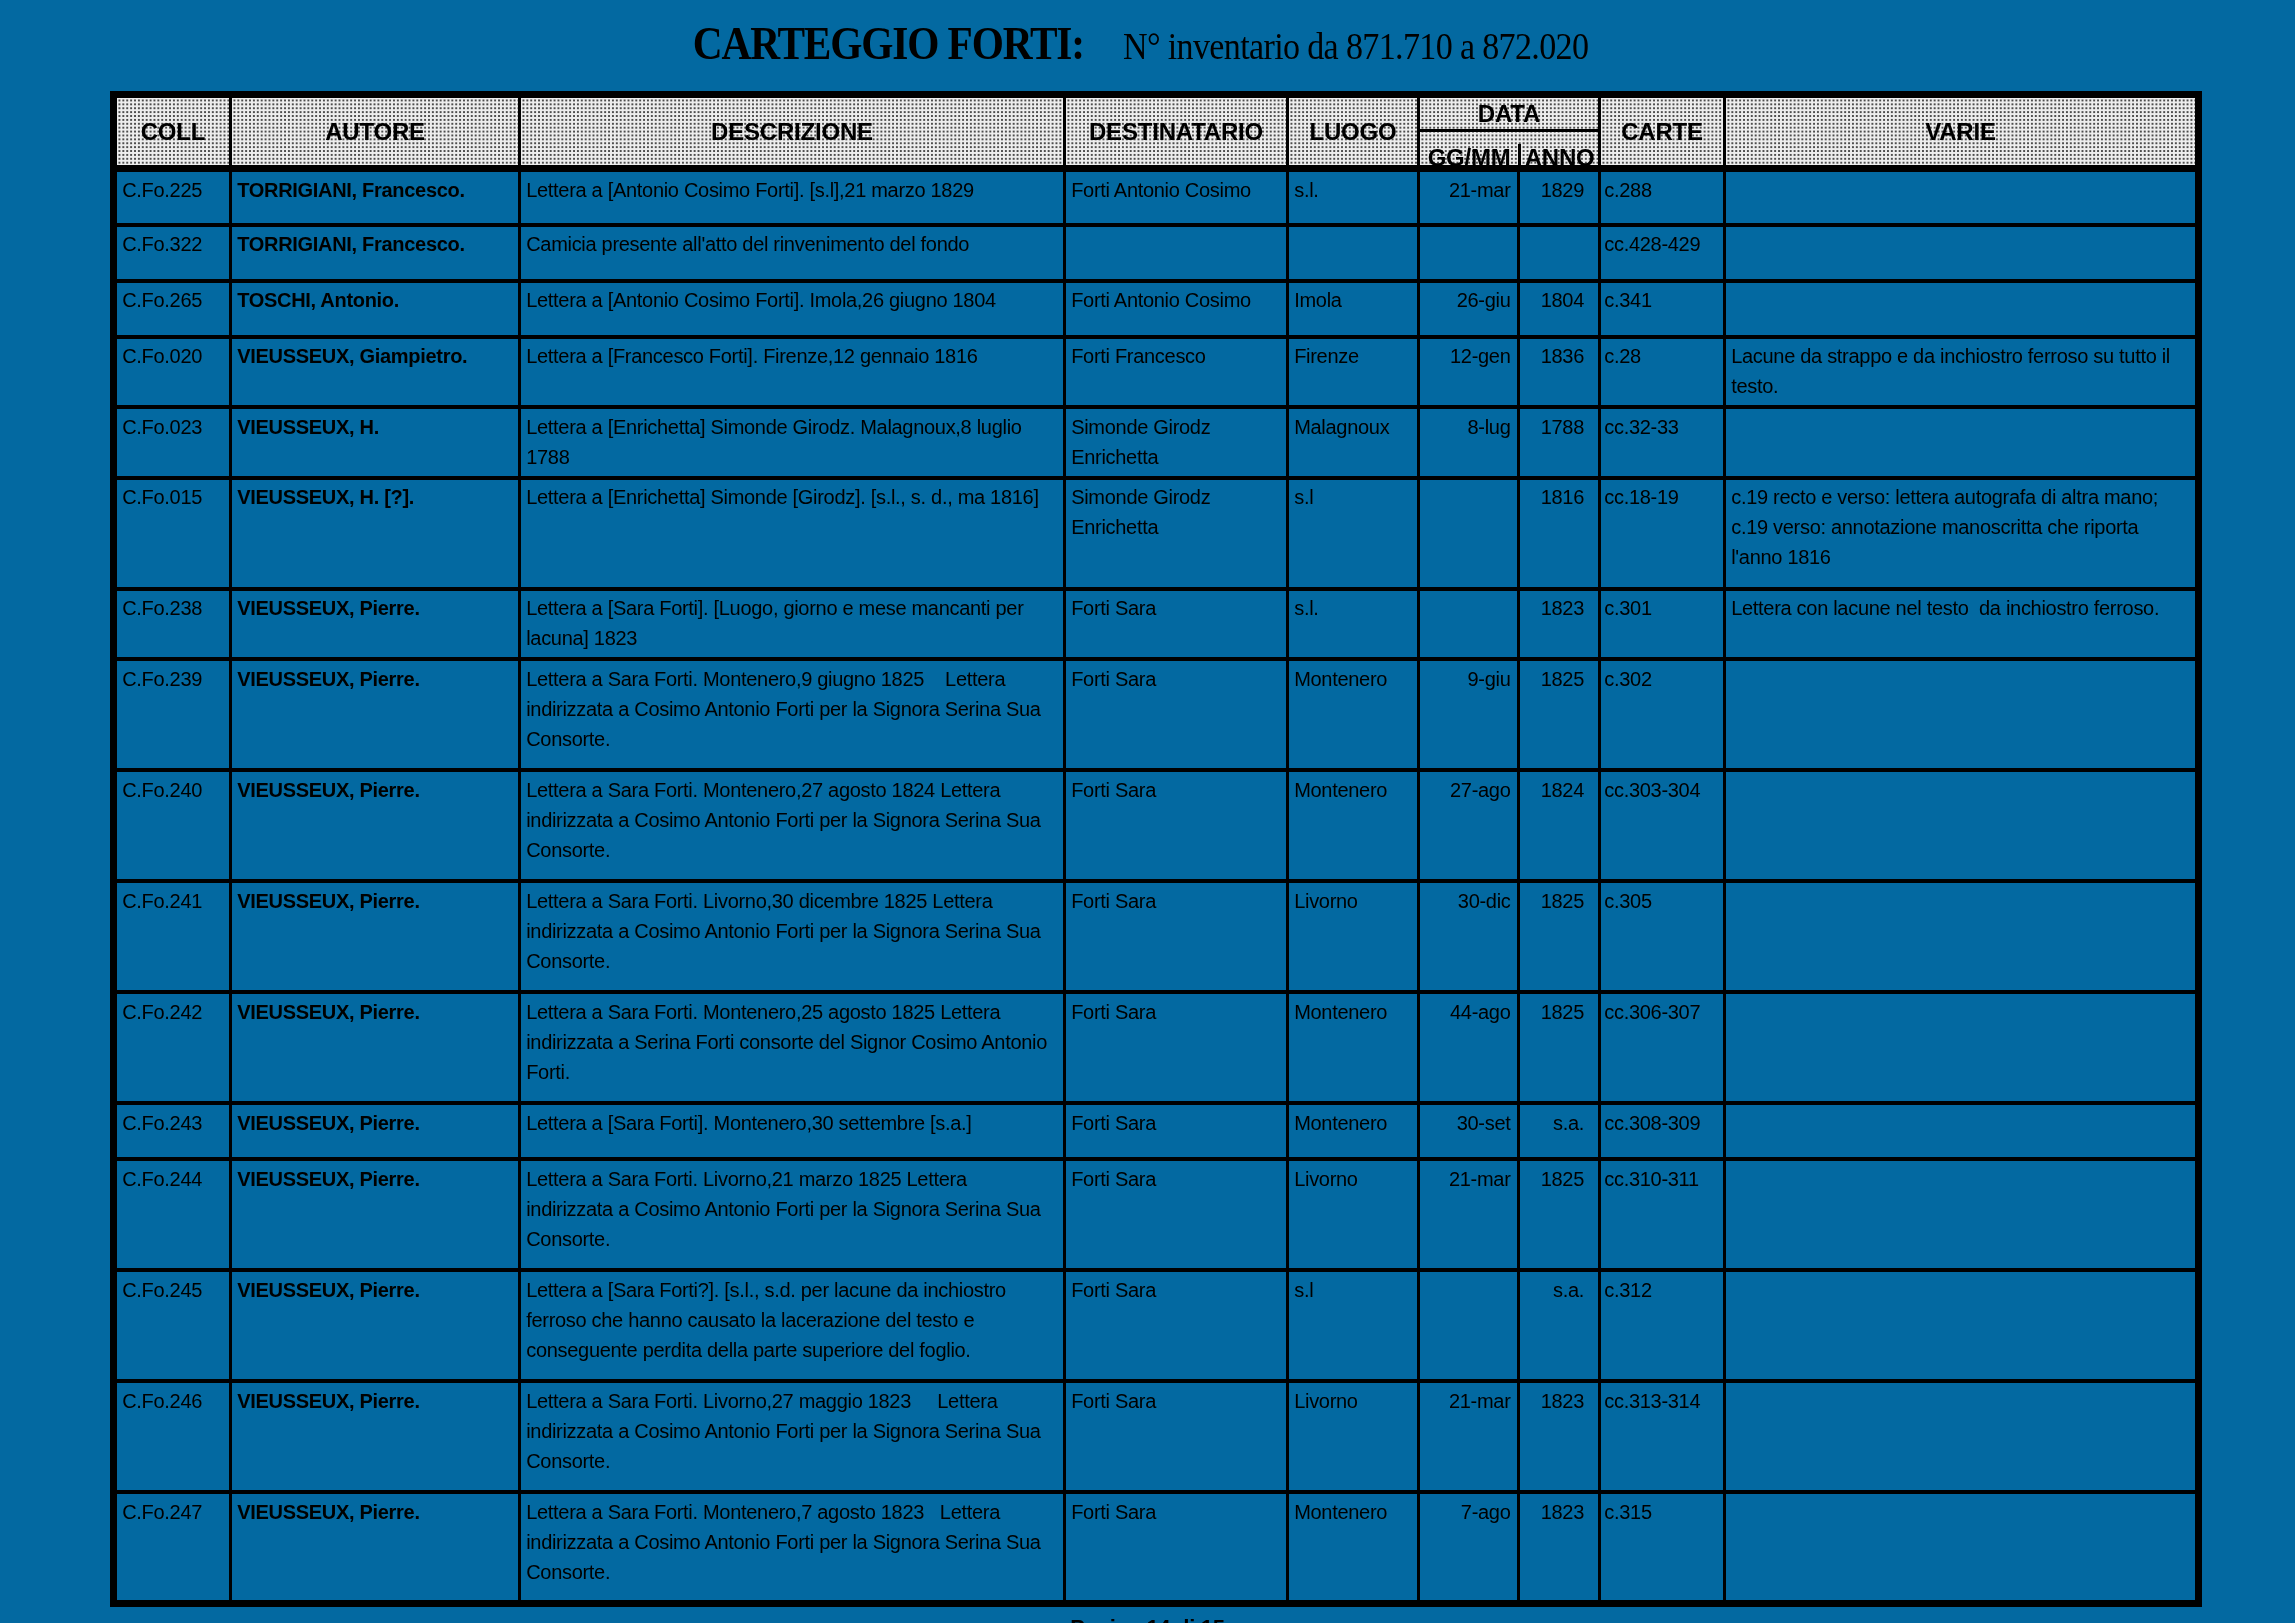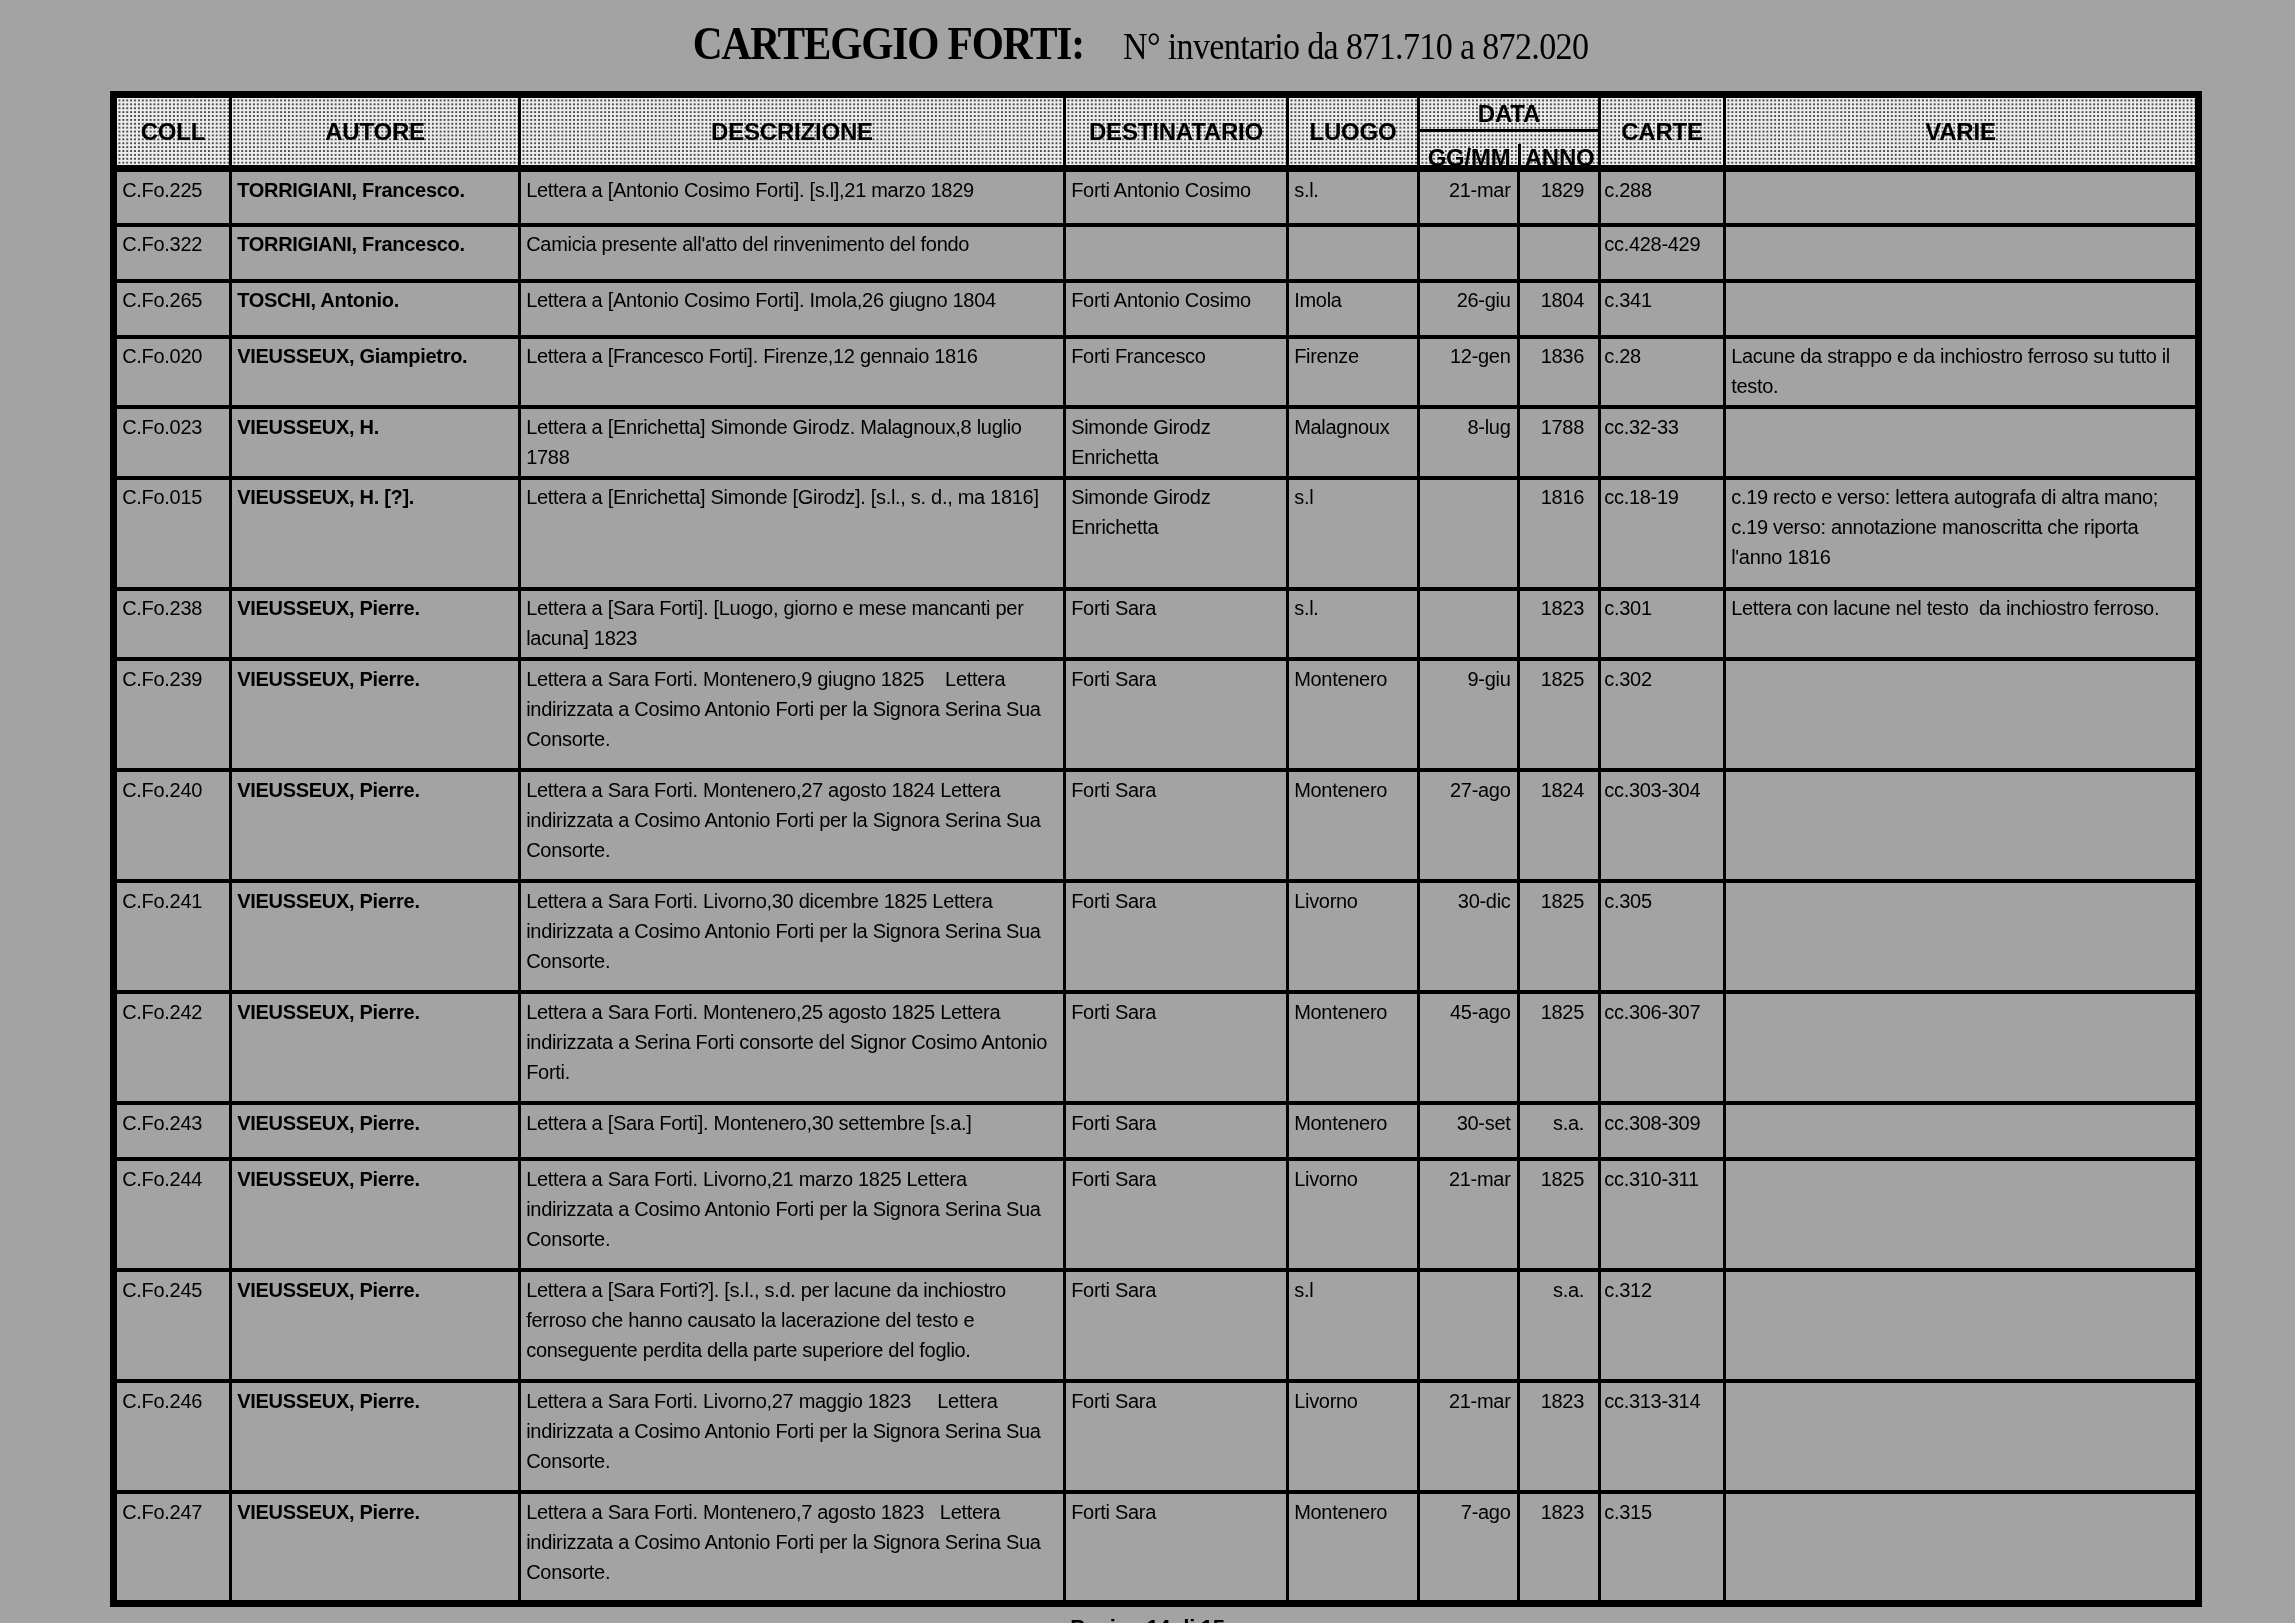--- a/index.html
+++ b/index.html
@@ -4,21 +4,21 @@
 <style>
   html, body {
     margin: 0;
     padding: 0;
     background: #ffffff;
   }
   .page {
     position: relative;
     width: 2295px;
     height: 1624px;
-    background: #a3a3a3;
+    background: #0369a1;
     font-family: "Liberation Sans", sans-serif;
     color: #000;
     overflow: hidden;
   }
   
   .title-block {
     padding-top: 15.7px;
     height: 69px;
     text-align: center;
     font-family: "Liberation Serif", serif;
@@ -286,21 +286,21 @@
             <td class="c-anno">1825</td>
             <td class="c-carte">c.305</td>
             <td class="c-varie"></td>
           </tr>
           <tr class="tall">
             <td class="c-coll">C.Fo.242</td>
             <td class="c-autore">VIEUSSEUX, Pierre.</td>
             <td class="c-descrizione">Lettera a Sara Forti. Montenero,25 agosto 1825 Lettera indirizzata a Serina Forti consorte del Signor Cosimo Antonio Forti.</td>
             <td class="c-destinatario">Forti Sara</td>
             <td class="c-luogo">Montenero</td>
-            <td class="c-ggmm">45-ago</td>
+            <td class="c-ggmm">44-ago</td>
             <td class="c-anno">1825</td>
             <td class="c-carte">cc.306-307</td>
             <td class="c-varie"></td>
           </tr>
           <tr class="short">
             <td class="c-coll">C.Fo.243</td>
             <td class="c-autore">VIEUSSEUX, Pierre.</td>
             <td class="c-descrizione">Lettera a [Sara Forti]. Montenero,30 settembre [s.a.]</td>
             <td class="c-destinatario">Forti Sara</td>
             <td class="c-luogo">Montenero</td>

